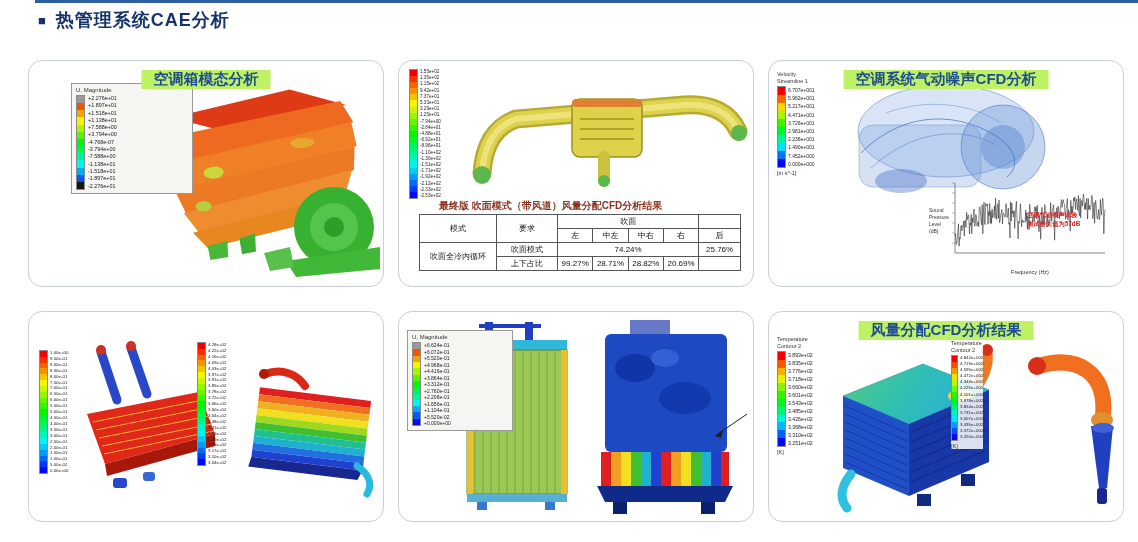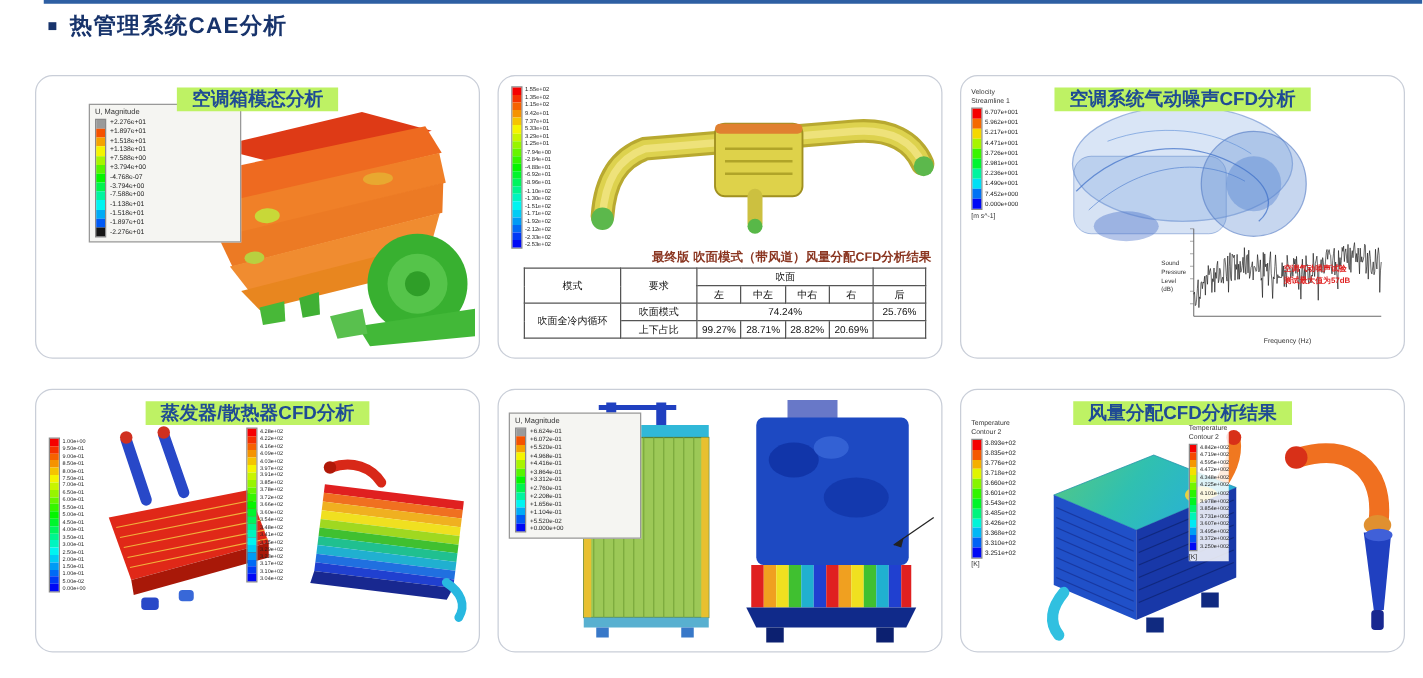--- a/index.html
+++ b/index.html
@@ -29,21 +29,21 @@
   .lh73 span{font-size:5.4px;line-height:7.3px;}
   .lh65 span{font-size:5px;line-height:6.5px;}
   .legend-box{position:absolute;border:1px solid #999;background:#f5f5f2;padding:3px 4px;z-index:2;}
   .legend-box .lt{font-size:6px;color:#333;margin-bottom:2px;}
   .legend-box .row{display:flex;gap:3px;}
   .gray-top .bands div:first-child{background:#9a9a9a !important;}
   .dark-bot .bands div:last-child{background:#151515 !important;}
   .mini-title{font-size:5.5px;color:#333;line-height:6.5px;}
   .mini-unit{font-size:5.5px;color:#333;margin-top:2px;}
   
-  .p2cap{position:absolute;left:40px;right:8px;top:138px;text-align:right;color:#8a3520;
+  .p2cap{position:absolute;left:40px;right:8px;top:138px;text-align:left;color:#8a3520;
          font-weight:bold;font-size:10px;}
   .p2tbl{position:absolute;left:20px;right:12px;top:153px;border-collapse:collapse;
          font-size:8px;color:#111;table-layout:fixed;width:calc(100% - 32px);}
   .p2tbl td{border:1px solid #555;text-align:center;padding:1px 0;height:11px;overflow:hidden;}
   
   .ann{fill:#e02020;font-size:6.3px;font-weight:bold;}
   .axl{stroke:#555;stroke-width:0.7;}
   .tick{stroke:#777;stroke-width:0.5;}
   .tt{fill:#333;font-size:5px;}
   .xl{fill:#333;font-size:5.5px;}
@@ -283,21 +283,20 @@
         </g>
         <polyline id="noise-line" points="30.0,58.4 30.6,56.7 31.2,67.5 31.7,67.0 32.3,62.3 32.9,54.0 33.5,46.8 34.1,69.1 34.6,60.5 35.2,61.9 35.8,48.9 36.4,48.5 36.9,54.0 37.5,48.6 38.1,49.5 38.7,44.0 39.3,59.1 39.8,43.5 40.4,43.4 41.0,50.4 41.6,35.4 42.2,42.9 42.7,39.9 43.3,37.8 43.9,42.4 44.5,57.0 45.1,46.0 45.6,48.3 46.2,37.4 46.8,56.7 47.4,41.0 48.0,45.7 48.5,35.4 49.1,32.0 49.7,49.2 50.3,46.5 50.8,37.6 51.4,39.9 52.0,49.1 52.6,46.5 53.2,44.7 53.7,49.6 54.3,30.6 54.9,29.6 55.5,35.0 56.1,44.3 56.6,47.9 57.2,27.8 57.8,56.8 58.4,36.3 59.0,25.2 59.5,45.3 60.1,47.6 60.7,26.3 61.3,27.6 61.9,29.1 62.4,27.0 63.0,47.2 63.6,34.6 64.2,38.5 64.7,26.5 65.3,46.5 65.9,34.3 66.5,46.4 67.1,32.0 67.6,40.8 68.2,39.4 68.8,35.3 69.4,28.8 70.0,41.2 70.5,21.1 71.1,35.7 71.7,42.4 72.3,27.7 72.9,26.7 73.4,41.3 74.0,23.1 74.6,45.7 75.2,42.9 75.8,36.9 76.3,35.7 76.9,32.4 77.5,47.0 78.1,36.2 78.6,36.2 79.2,37.3 79.8,40.1 80.4,39.2 81.0,26.7 81.5,31.6 82.1,40.6 82.7,38.4 83.3,30.9 83.9,47.2 84.4,45.5 85.0,61.0 85.6,24.9 86.2,44.1 86.8,26.1 87.3,36.4 87.9,34.2 88.5,40.0 89.1,33.5 89.7,51.4 90.2,40.2 90.8,30.4 91.4,24.4 92.0,41.9 92.5,47.1 93.1,61.8 93.7,44.5 94.3,46.2 94.9,36.1 95.4,26.9 96.0,36.5 96.6,49.8 97.2,42.7 97.8,45.1 98.3,44.0 98.9,45.4 99.5,44.7 100.1,45.3 100.7,33.1 101.2,44.1 101.8,35.8 102.4,52.3 103.0,38.8 103.6,42.4 104.1,52.7 104.7,27.2 105.3,33.9 105.9,35.8 106.4,37.3 107.0,37.3 107.6,45.4 108.2,40.9 108.8,37.5 109.3,44.1 109.9,29.6 110.5,34.2 111.1,30.3 111.7,41.7 112.2,28.1 112.8,38.1 113.4,46.6 114.0,54.6 114.6,38.3 115.1,46.4 115.7,62.3 116.3,42.7 116.9,30.3 117.5,44.7 118.0,45.6 118.6,38.4 119.2,47.6 119.8,27.5 120.3,35.7 120.9,34.7 121.5,46.5 122.1,49.6 122.7,37.2 123.2,46.0 123.8,49.4 124.4,43.0 125.0,43.9 125.6,25.6 126.1,36.6 126.7,44.2 127.3,33.7 127.9,31.0 128.5,27.9 129.0,35.3 129.6,63.2 130.2,35.8 130.8,36.7 131.4,35.8 131.9,30.7 132.5,41.0 133.1,29.1 133.7,32.8 134.2,41.7 134.8,39.3 135.4,31.9 136.0,25.1 136.6,22.6 137.1,30.4 137.7,24.6 138.3,22.7 138.9,26.4 139.5,27.2 140.0,36.5 140.6,42.1 141.2,31.6 141.8,25.9 142.4,21.6 142.9,43.0 143.5,32.6 144.1,39.4 144.7,44.7 145.3,54.2 145.8,23.4 146.4,36.2 147.0,29.1 147.6,36.0 148.1,31.3 148.7,20.9 149.3,24.1 149.9,19.9 150.5,32.3 151.0,24.8 151.6,22.1 152.2,28.5 152.8,33.3 153.4,18.5 153.9,35.6 154.5,38.6 155.1,21.3 155.7,40.9 156.3,26.4 156.8,23.5 157.4,29.2 158.0,20.6 158.6,17.1 159.2,26.2 159.7,32.5 160.3,25.8 160.9,32.7 161.5,21.4 162.0,27.4 162.6,42.1 163.2,21.5 163.8,32.5 164.4,28.4 164.9,32.8 165.5,31.2 166.1,28.3 166.7,18.4 167.3,19.3 167.8,41.7 168.4,35.9 169.0,25.4 169.6,46.3 170.2,28.1 170.7,23.5 171.3,30.0 171.9,40.5 172.5,42.1 173.1,37.4 173.6,32.5 174.2,42.8 174.8,40.4 175.4,22.4 175.9,32.4 176.5,38.2 177.1,27.0 177.7,21.2 178.3,27.2 178.8,56.9 179.4,39.1 180.0,32.6" fill="none" stroke="#111" stroke-width="0.5"></polyline>
         <text x="4" y="28" class="tt"><tspan x="4" dy="7">Sound</tspan><tspan x="4" dy="7">Pressure</tspan><tspan x="4" dy="7">Level</tspan><tspan x="4" dy="7">(dB)</tspan></text>
         <text x="105" y="97" text-anchor="middle" class="xl">Frequency (Hz)</text>
         <text x="102" y="40" class="ann">空调气动噪声试验</text>
         <text x="102" y="49" class="ann">测试最大值为57dB</text>
       </svg>
     </div>
 
     <div class="panel">
-      <div class="ptitle">蒸发器/散热器CFD分析</div>
       <div class="cbar" style="left:10px;top:38px;">
         <div class="bands" style="height:124px;">
             <div style="background: rgb(245, 0, 0);"></div>
             <div style="background: rgb(245, 49, 0);"></div>
             <div style="background: rgb(245, 98, 0);"></div>
             <div style="background: rgb(245, 147, 0);"></div>
             <div style="background: rgb(245, 196, 0);"></div>
             <div style="background: rgb(245, 245, 0);"></div>
             <div style="background: rgb(200, 245, 0);"></div>
             <div style="background: rgb(151, 245, 0);"></div>

